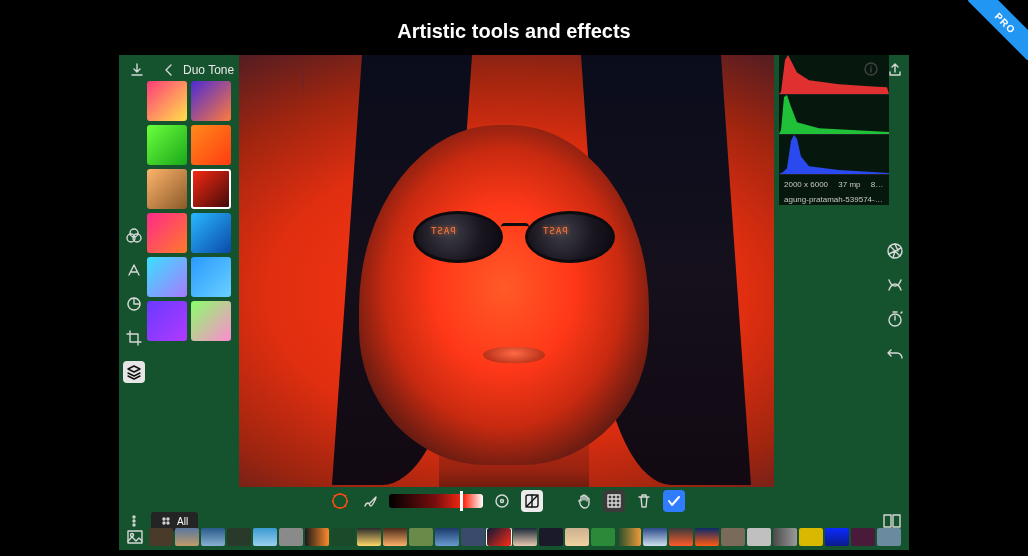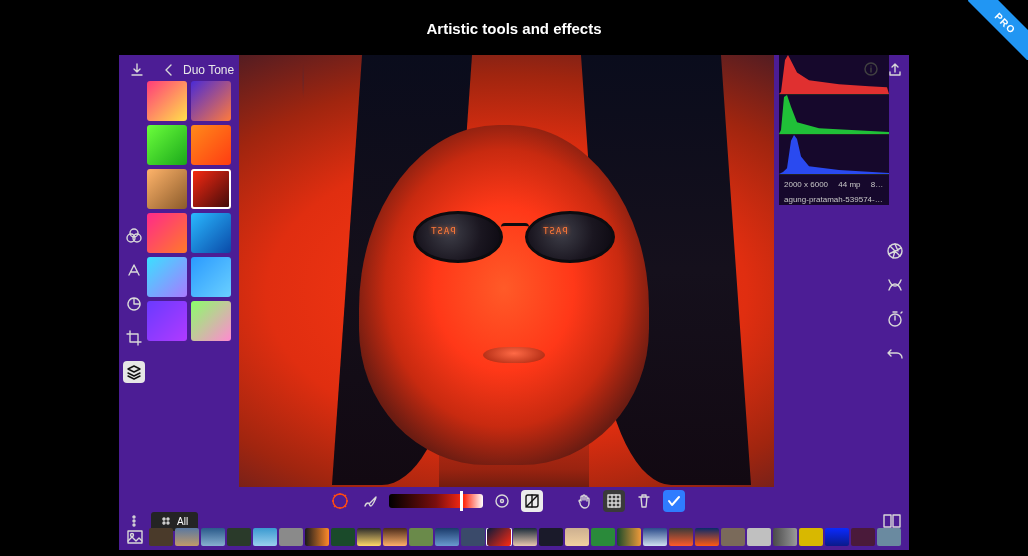--- a/index.html
+++ b/index.html
@@ -5,40 +5,40 @@
   * { box-sizing: border-box; margin: 0; padding: 0; }
   html, body {
     width: 1028px; height: 556px;
     background: #000; color: #fff;
     font-family: -apple-system, "Helvetica Neue", Arial, sans-serif;
     overflow: hidden;
     position: relative;
   }
   .page-title {
     position: absolute; top: 20px; left: 0; right: 0;
-    text-align: center; font-size: 15px; font-weight: 600;
+    text-align: center; font-size: 20px; font-weight: 600;
   }
   .pro-ribbon {
     position: absolute; top: 0; right: 0;
     width: 60px; height: 60px; overflow: hidden;
   }
   .pro-ribbon .band {
     position: absolute; width: 85px; height: 22px;
     background: #2196f3; color: #fff;
     font-size: 10px; font-weight: 700; letter-spacing: 1px;
     display: flex; align-items: center; justify-content: center;
     transform: rotate(45deg);
     top: 12px; right: -20px;
   }
 
   .app {
     position: absolute;
     left: 119px; top: 55px;
     width: 790px; height: 495px;
-    background: #4c1d95;
+    background: #14532d;
   }
 
   
   .topbar {
     position: absolute; left: 0; top: 0; width: 790px; height: 30px;
     display: flex; align-items: center;
   }
   .topbar .dl { margin-left: 10px; cursor:pointer; }
   .topbar .back { margin-left: 18px; cursor:pointer; }
   .topbar .title { margin-left: 8px; font-size: 12px; color: #e8e8e8; }
@@ -318,21 +318,21 @@
           <polygon points="0,40 2,36 5,2 8,0 12,12 18,28 40,34 110,38 110,40" fill="#20c038" stroke="none"></polygon>
         </svg>
     </div>
     <div class="row">
       <svg viewBox="0 0 110 40" preserveAspectRatio="none">
           <polygon points="0,40 4,38 8,34 12,6 15,0 18,4 22,22 30,32 60,36 110,39 110,40" fill="#2a4af0" stroke="none"></polygon>
         </svg>
     </div>
     <div class="meta">
       <span>2000 x 6000</span>
-      <span>44 mp</span>
+      <span>37 mp</span>
       <span>84%</span>
     </div>
     <div class="meta">agung-pratamah-539574-unspla…</div>
   </div>
 
   <div class="righttools">
     <div class="tbtn">
       <svg class="ic" width="18" height="18">
           <circle cx="9" cy="9" r="7"></circle>
           <path d="M9 2l3 7M15 6l-6 3M14 14 9 9M7 16l2-7M3 12l6-3M4 4l5 5"></path>

